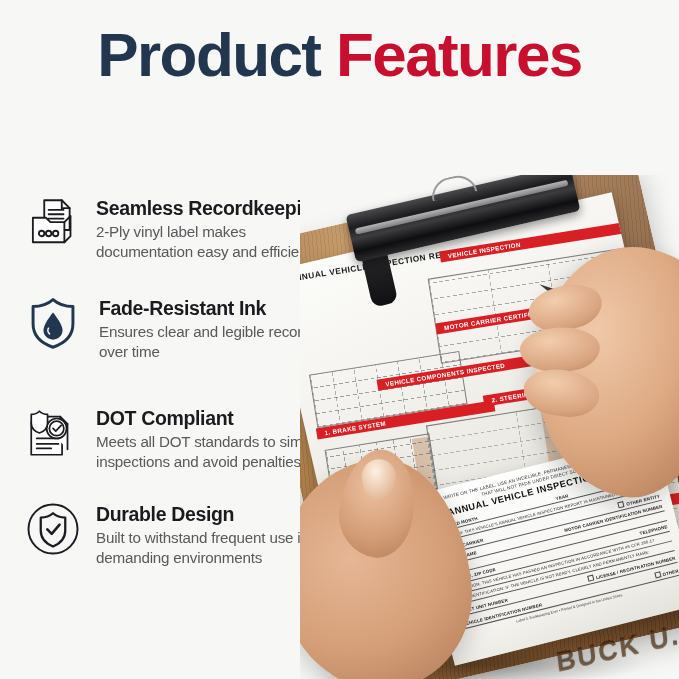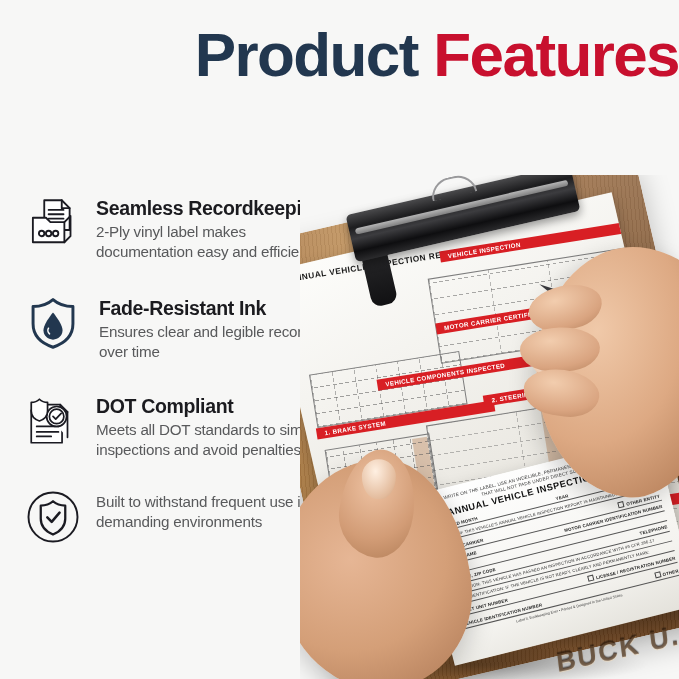--- a/index.html
+++ b/index.html
@@ -22,21 +22,21 @@
     height: 679px;
     background: #f7f7f6;
   }
 
   
   .title {
     position: absolute;
     top: 24px;
     left: 0;
     width: 679px;
-    text-align: right;
+    text-align: center;
     font-size: 62px;
     font-weight: 700;
     letter-spacing: -1.6px;
     line-height: 1;
     white-space: nowrap;
   }
   .title .w1 { color: #22374f; }
   .title .w2 { color: #c8102e; }
 
   .subtitle {
@@ -87,21 +87,21 @@
     white-space: nowrap;
   }
   .f-desc {
     font-size: 15.2px;
     color: #58595b;
     line-height: 1.3;
     letter-spacing: -0.2px;
   }
 
   .feature.f1 { margin-bottom: 30px; }
-  .feature.f2 { margin-bottom: 28px; gap: 15px; }
+  .feature.f2 { margin-bottom: 40px; gap: 15px; }
   .feature.f3 { margin-bottom: 26px; gap: 12px; }
 
   
   .photo {
     position: absolute;
     left: 300px;
     top: 175px;
     width: 379px;
     height: 504px;
     overflow: hidden;
@@ -520,20 +520,21 @@
 
     <div class="feature f4">
       <div class="f-icon">
         <svg width="56" height="56" viewBox="0 0 64 64" fill="none" stroke="#1b1b22" stroke-width="2.2" stroke-linejoin="round" stroke-linecap="round">
           <circle cx="32" cy="32" r="28"></circle>
           <path d="M32 14 C27.5 18 21 19 18 19 V34 C18 43.5 25 49 32 52 C39 49 46 43.5 46 34 V19 C43 19 36.5 18 32 14 Z" stroke-width="2.6"></path>
           <path d="M25.5 32.5 L30.5 37.5 L39.5 27" stroke-width="2.9"></path>
         </svg>
       </div>
       <div class="f-text">
+        <div class="f-title">Durable Design</div>
         <div class="f-desc">Built to withstand frequent use in demanding environments</div>
       </div>
     </div>
 
   </div>
 
   <div class="photo">
     <div class="photo-inner">
 
       <div class="shadow-under"></div>

